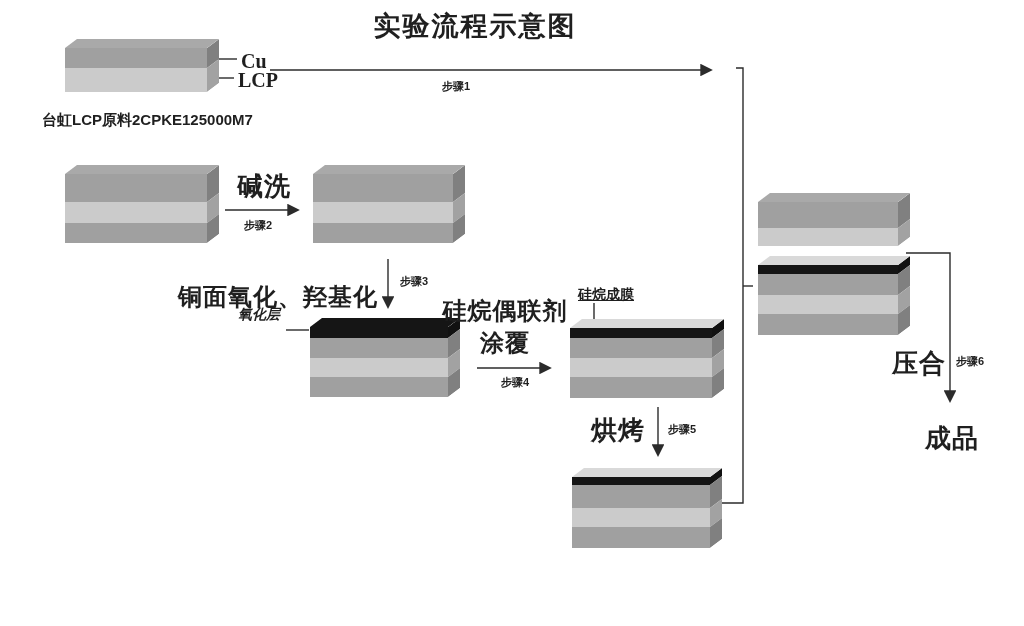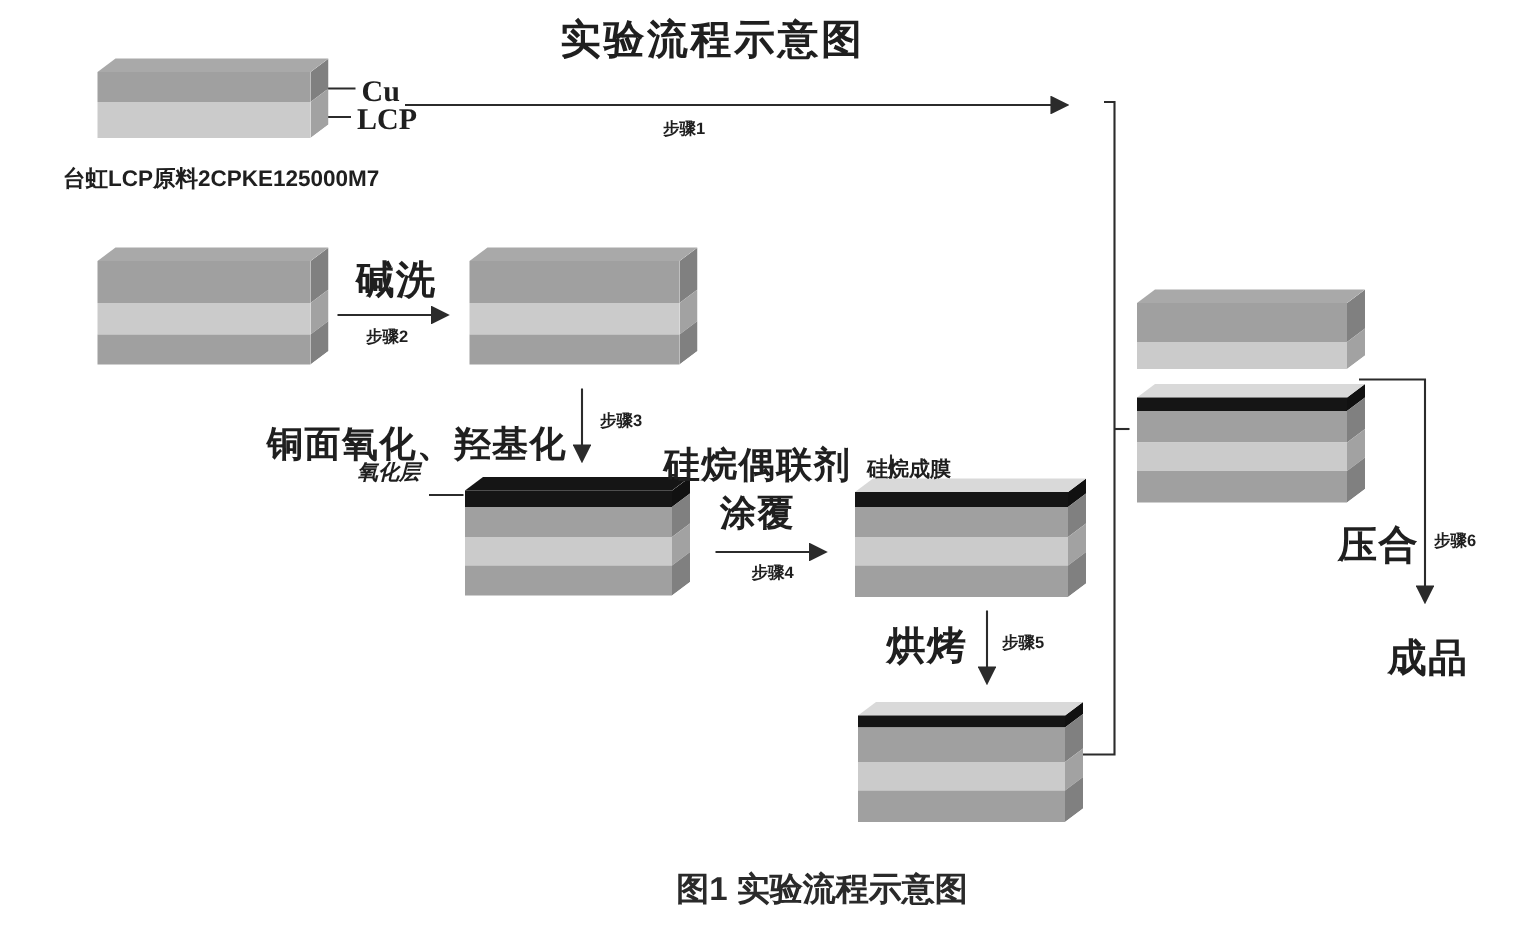--- a/index.html
+++ b/index.html
@@ -176,25 +176,24 @@
 
   <div class="lbl step-action c" style="left:176px;top:283px;width:204px;">铜面氧化、羟基化</div>
   <div class="lbl step-label" style="left:400px;top:275px;">步骤3</div>
 
   <div class="lbl small-label" style="left:238px;top:306px;font-style:italic;">氧化层</div>
 
   <div class="lbl step-action c" style="left:437px;top:297px;width:136px;">硅烷偶联剂</div>
   <div class="lbl step-action c" style="left:437px;top:329px;width:136px;">涂覆</div>
   <div class="lbl step-label" style="left:501px;top:376px;">步骤4</div>
 
-  <div class="lbl small-label" style="left:578px;top:304px;">硅烷成膜</div>
+  <div class="lbl small-label" style="left:578px;top:286px;text-decoration:underline;">硅烷成膜</div>
 
   <div class="lbl step-action" style="left:591px;top:416px;font-size:26px;">烘烤</div>
   <div class="lbl step-label" style="left:668px;top:423px;">步骤5</div>
 
   <div class="lbl step-action r" style="left:884px;top:349px;width:62px;font-size:26px;">压合</div>
   <div class="lbl step-label" style="left:956px;top:355px;">步骤6</div>
 
   <div class="lbl step-action" style="left:925px;top:424px;font-size:26px;">成品</div>
 
-  <div class="lbl caption c" style="left:72px;top:580px;width:952px;">图1 实验流程示意图</div>
 
 </div>
 
 </body></html>

